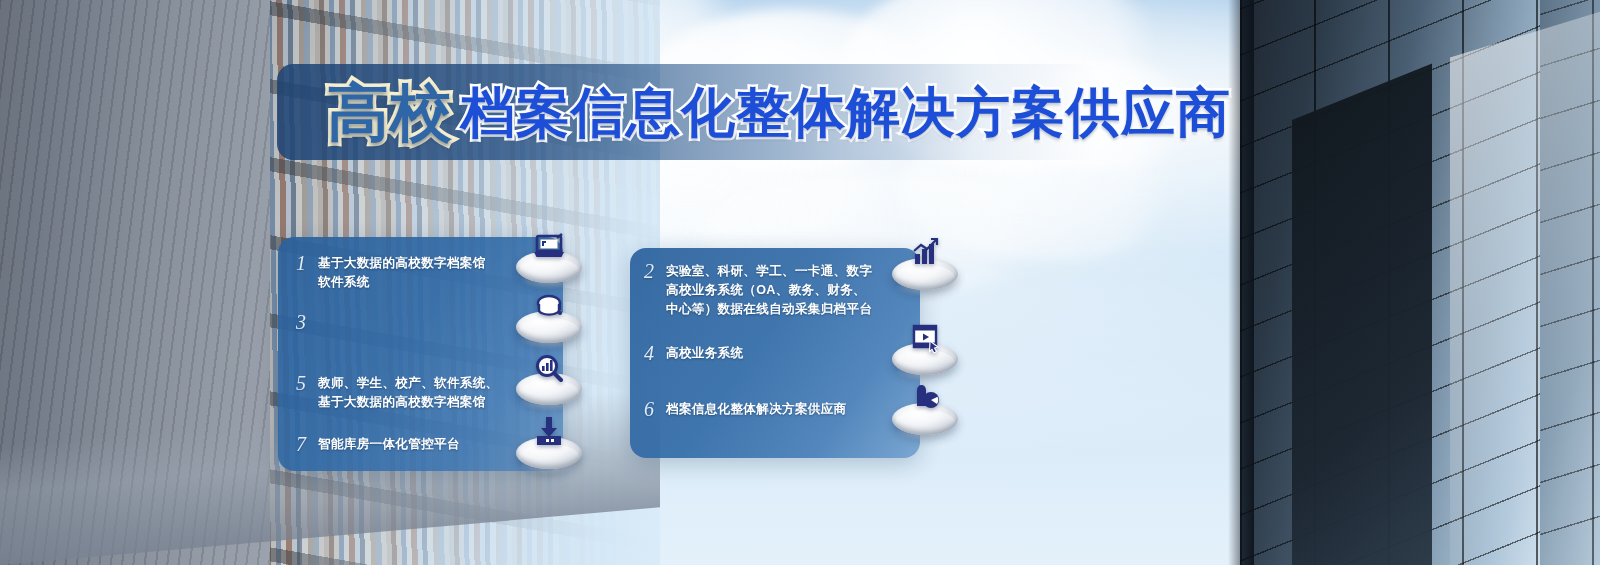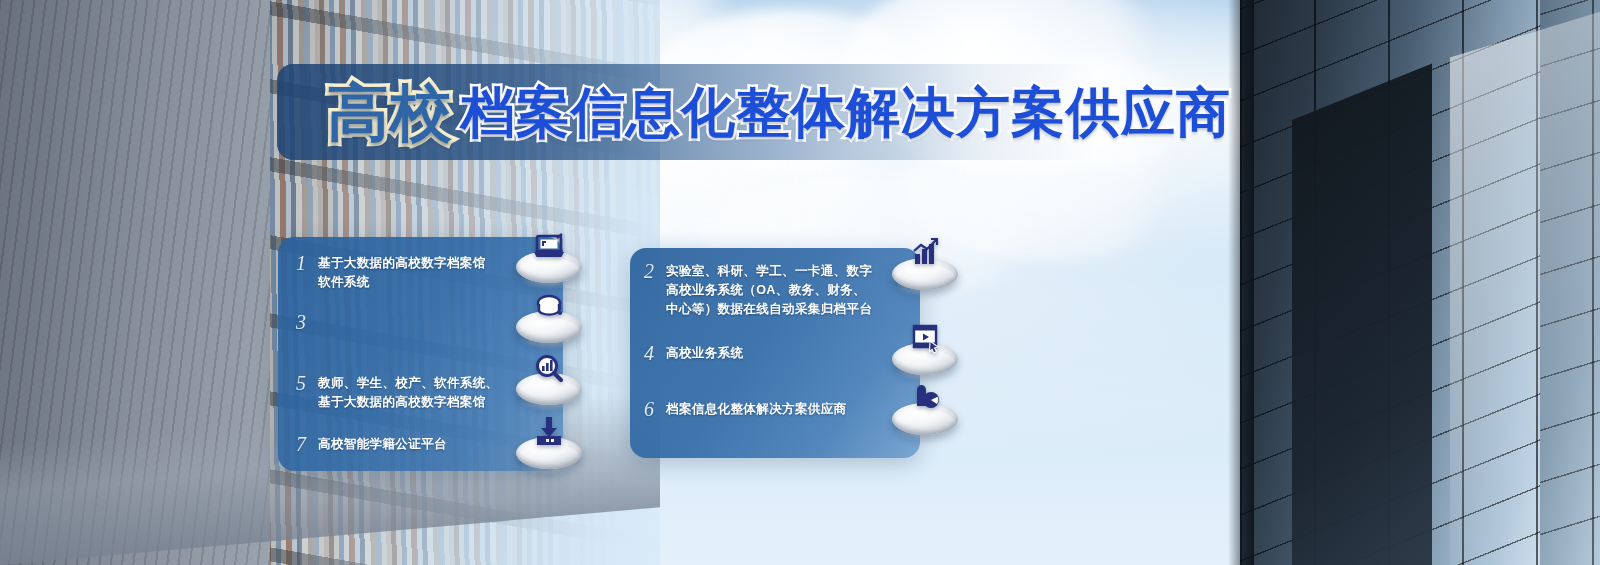--- a/index.html
+++ b/index.html
@@ -278,21 +278,21 @@
           <rect x="16" y="12" width="2.6" height="8" fill="#26307e"></rect>
           <rect x="20" y="9" width="2.6" height="11" fill="#26307e"></rect>
           <path d="M24 22l7 7" stroke="#26307e" stroke-width="4" stroke-linecap="round"></path>
         </svg>
       </div>
     </div>
 
     <div class="item" style="left:18px;top:198px;width:216px;">
       <span class="num">7</span>
       <span class="txt">
-        <span>高校智能学籍公证平台</span>
+        <span>智能库房一体化管控平台</span>
       </span>
     </div>
     <div class="pedestal" style="left:238px;top:182px;">
       <div class="disc-shadow"></div>
       <div class="disc"></div>
       <div class="glyph">
         <svg viewBox="0 0 38 36">
           <path d="M16 2h6v11h5l-8 9-8-9h5z" fill="#26307e"></path>
           <path d="M7 21h24v9H7z" fill="#26307e"></path>
           <rect x="16" y="24" width="3" height="3" fill="#ffffff"></rect>

